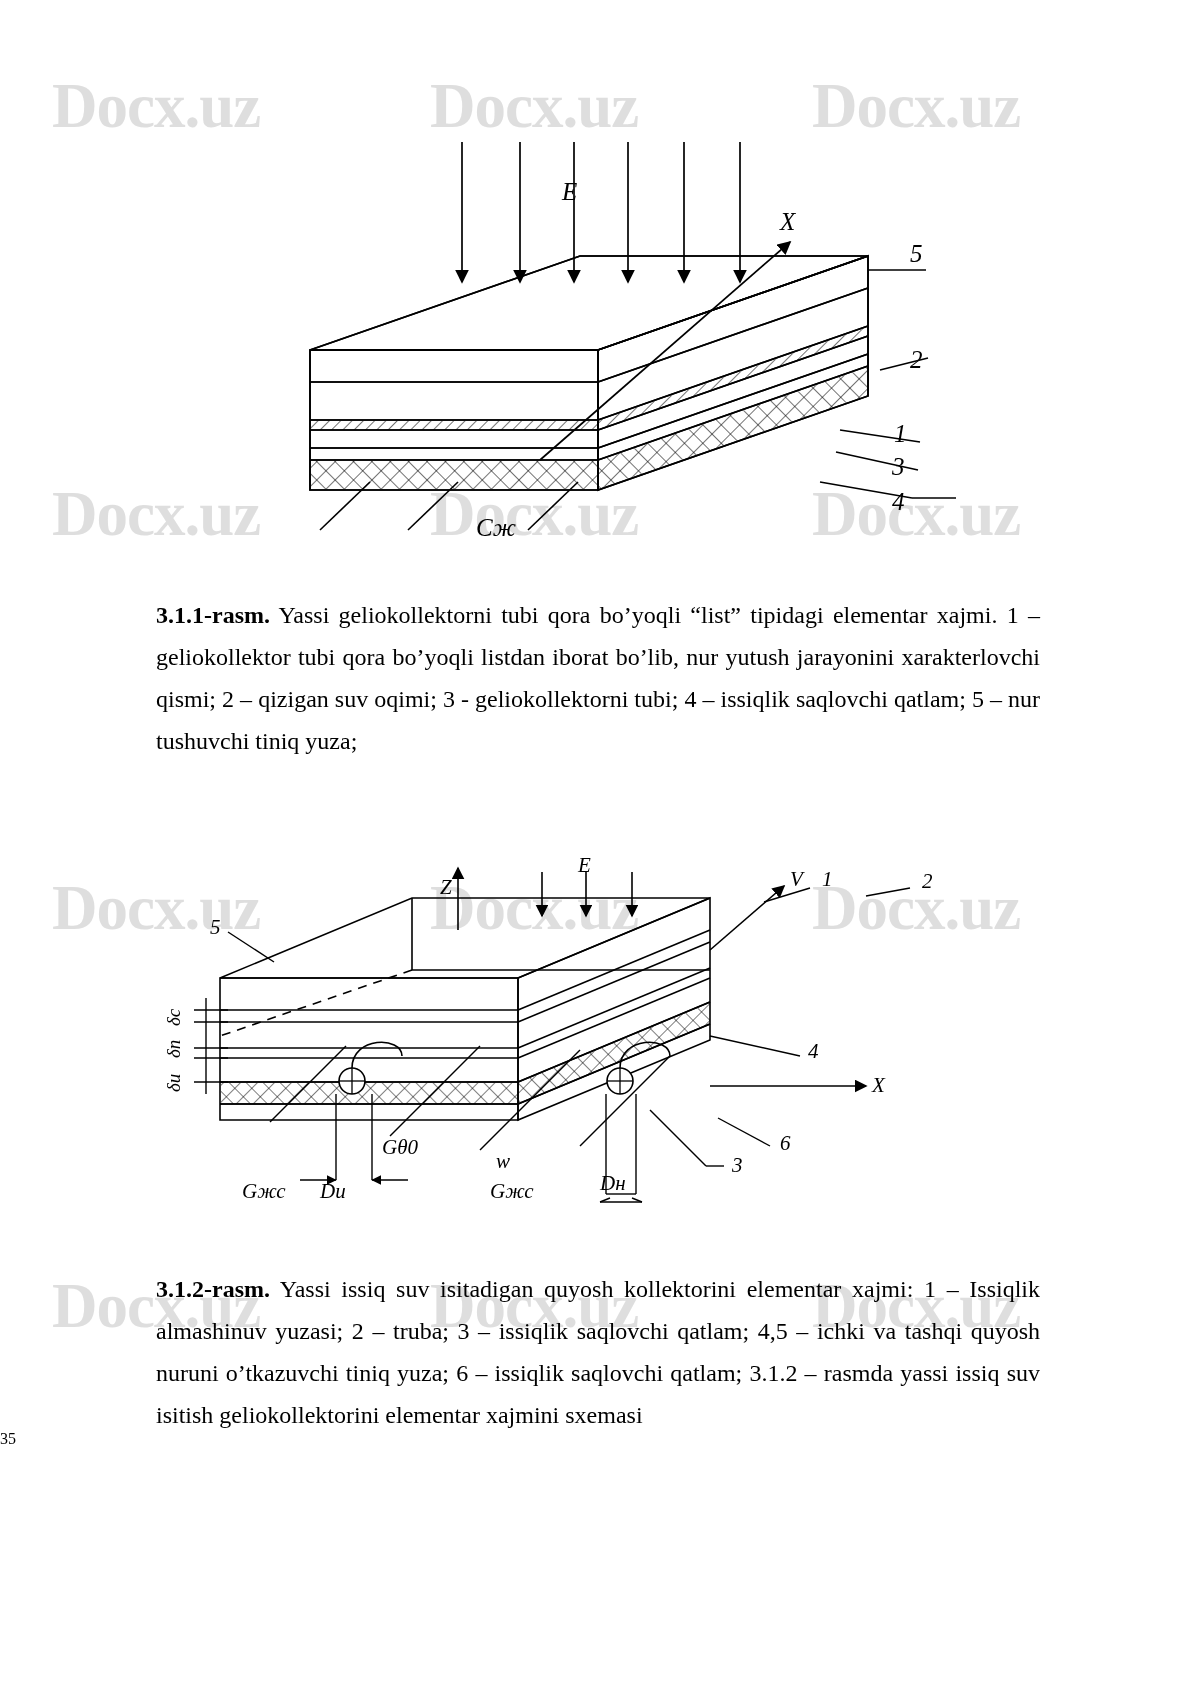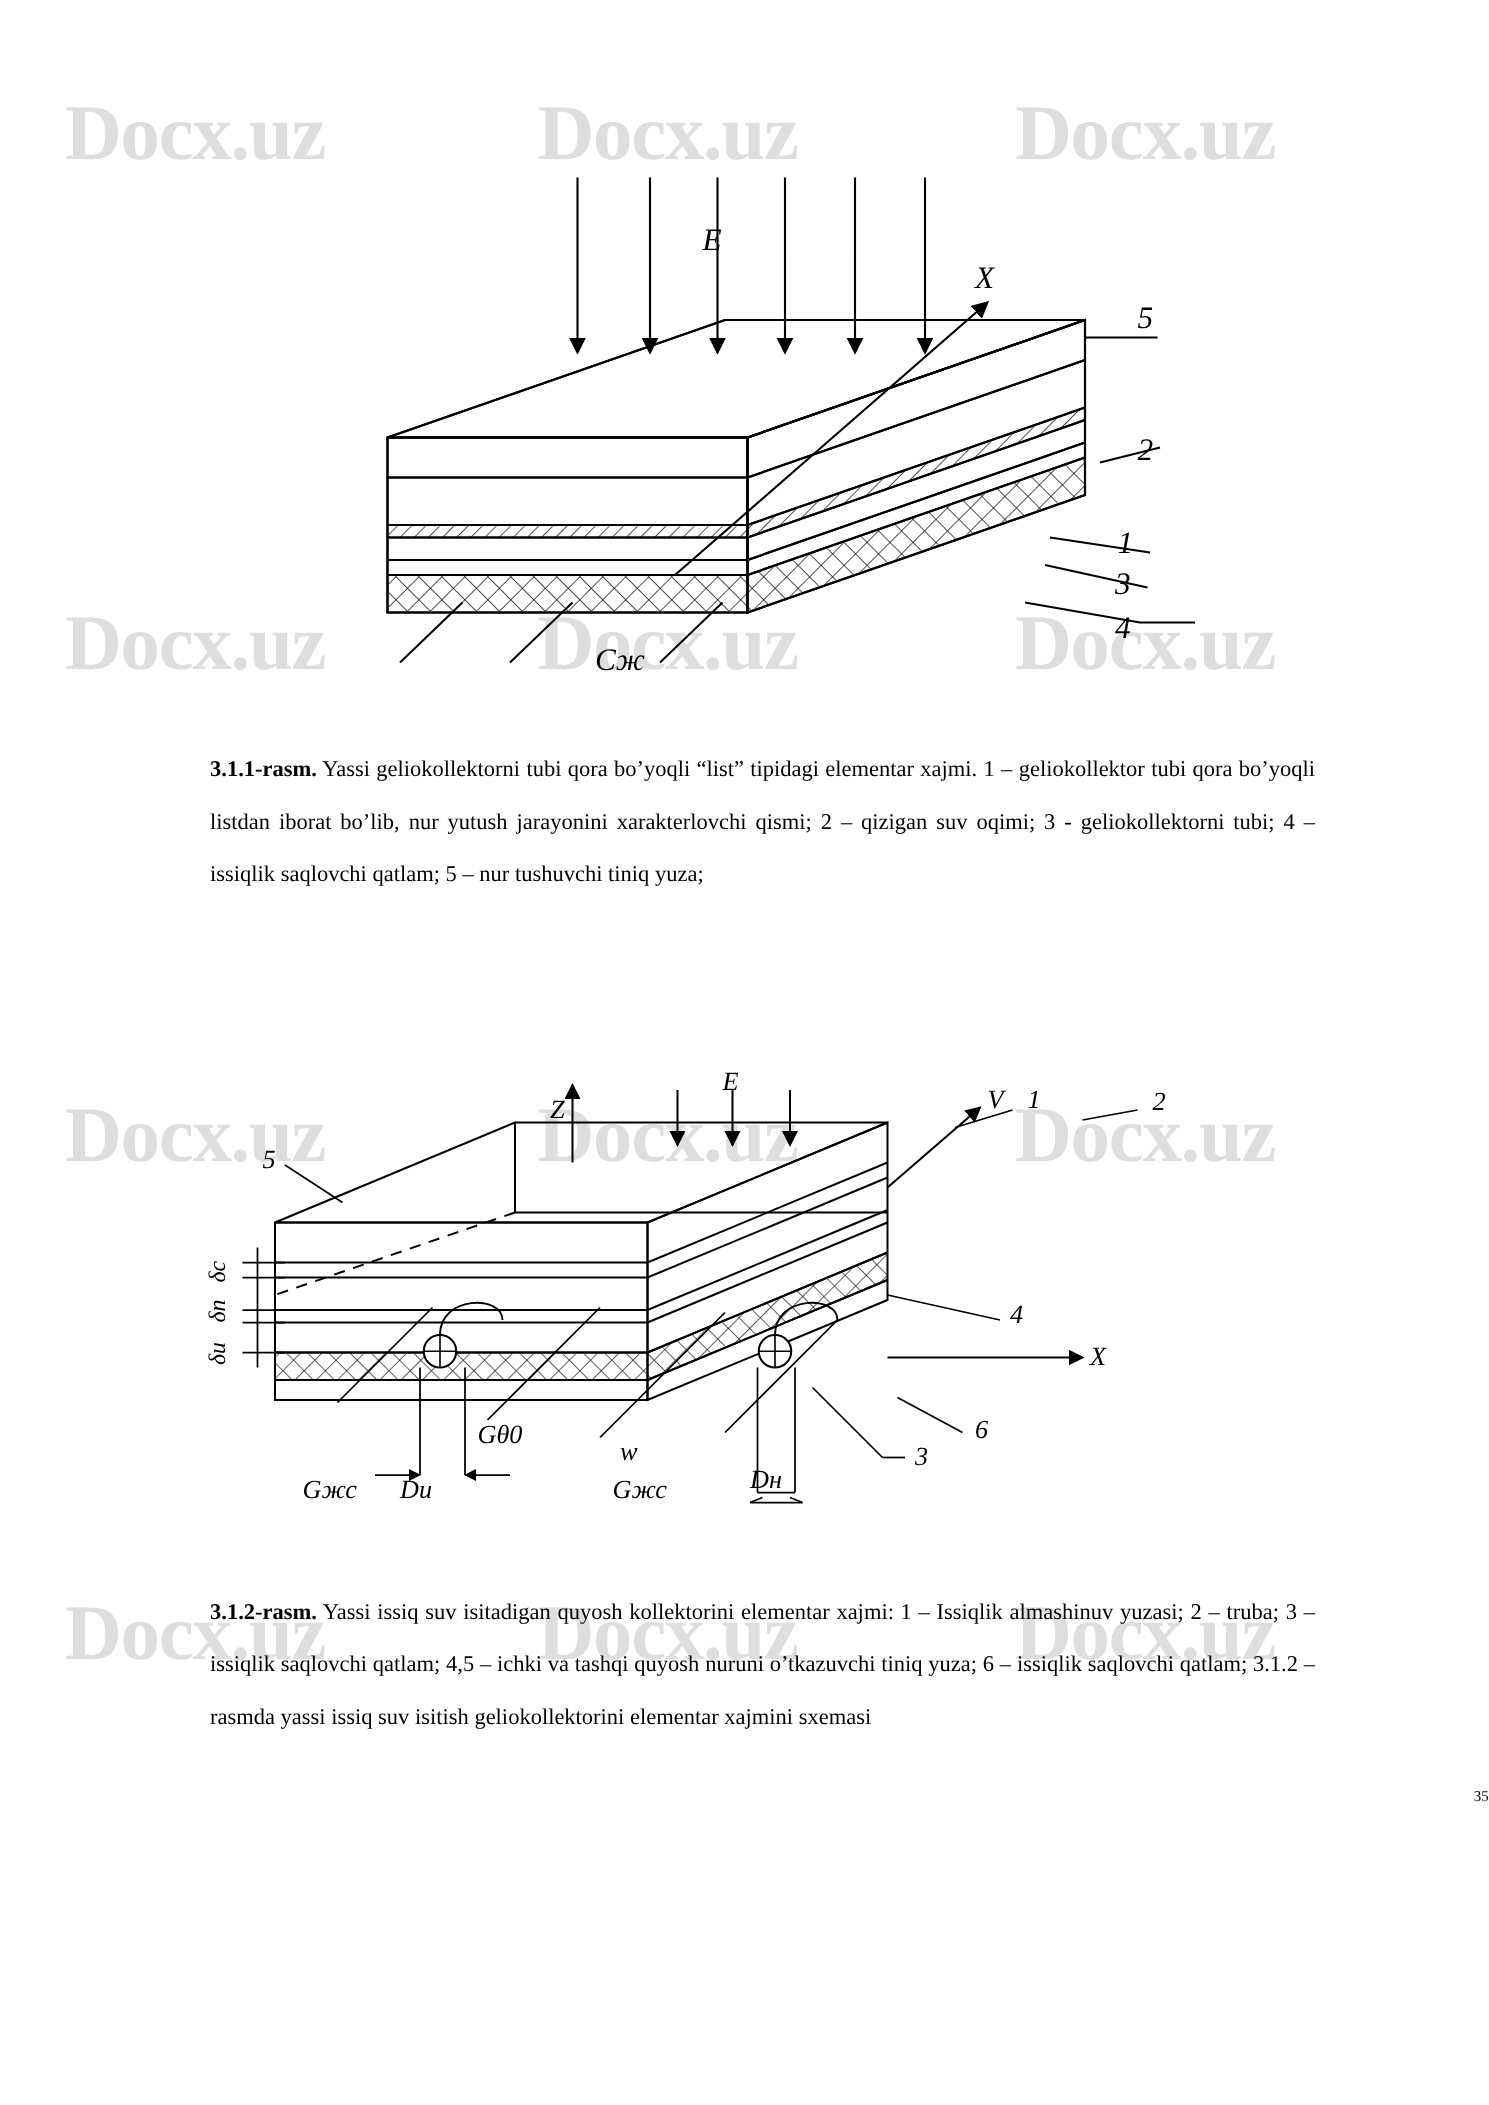--- a/index.html
+++ b/index.html
@@ -44,34 +44,33 @@
     z-index: 10;
   }
   .figure svg {
     display: block;
   }
 
   
   .caption {
     position: absolute;
     z-index: 12;
-    font-size: 18px;
+    font-size: 24px;
     line-height: 42px;
     text-align: justify;
     text-justify: inter-word;
-    margin-left: 12px;
   }
   .caption b {
     font-weight: bold;
   }
   .page-number {
     position: absolute;
     z-index: 12;
-    font-size: 12px;
-    text-align: right;
+    font-size: 16px;
+    text-align: left;
     width: 100%;
   }
 </style>
 </head>
 <body>
 
 <div class="page">
 
   <div class="watermark-layer">
     <div class="wm" style="left:52px;  top:70px;">Docx.uz</div>

